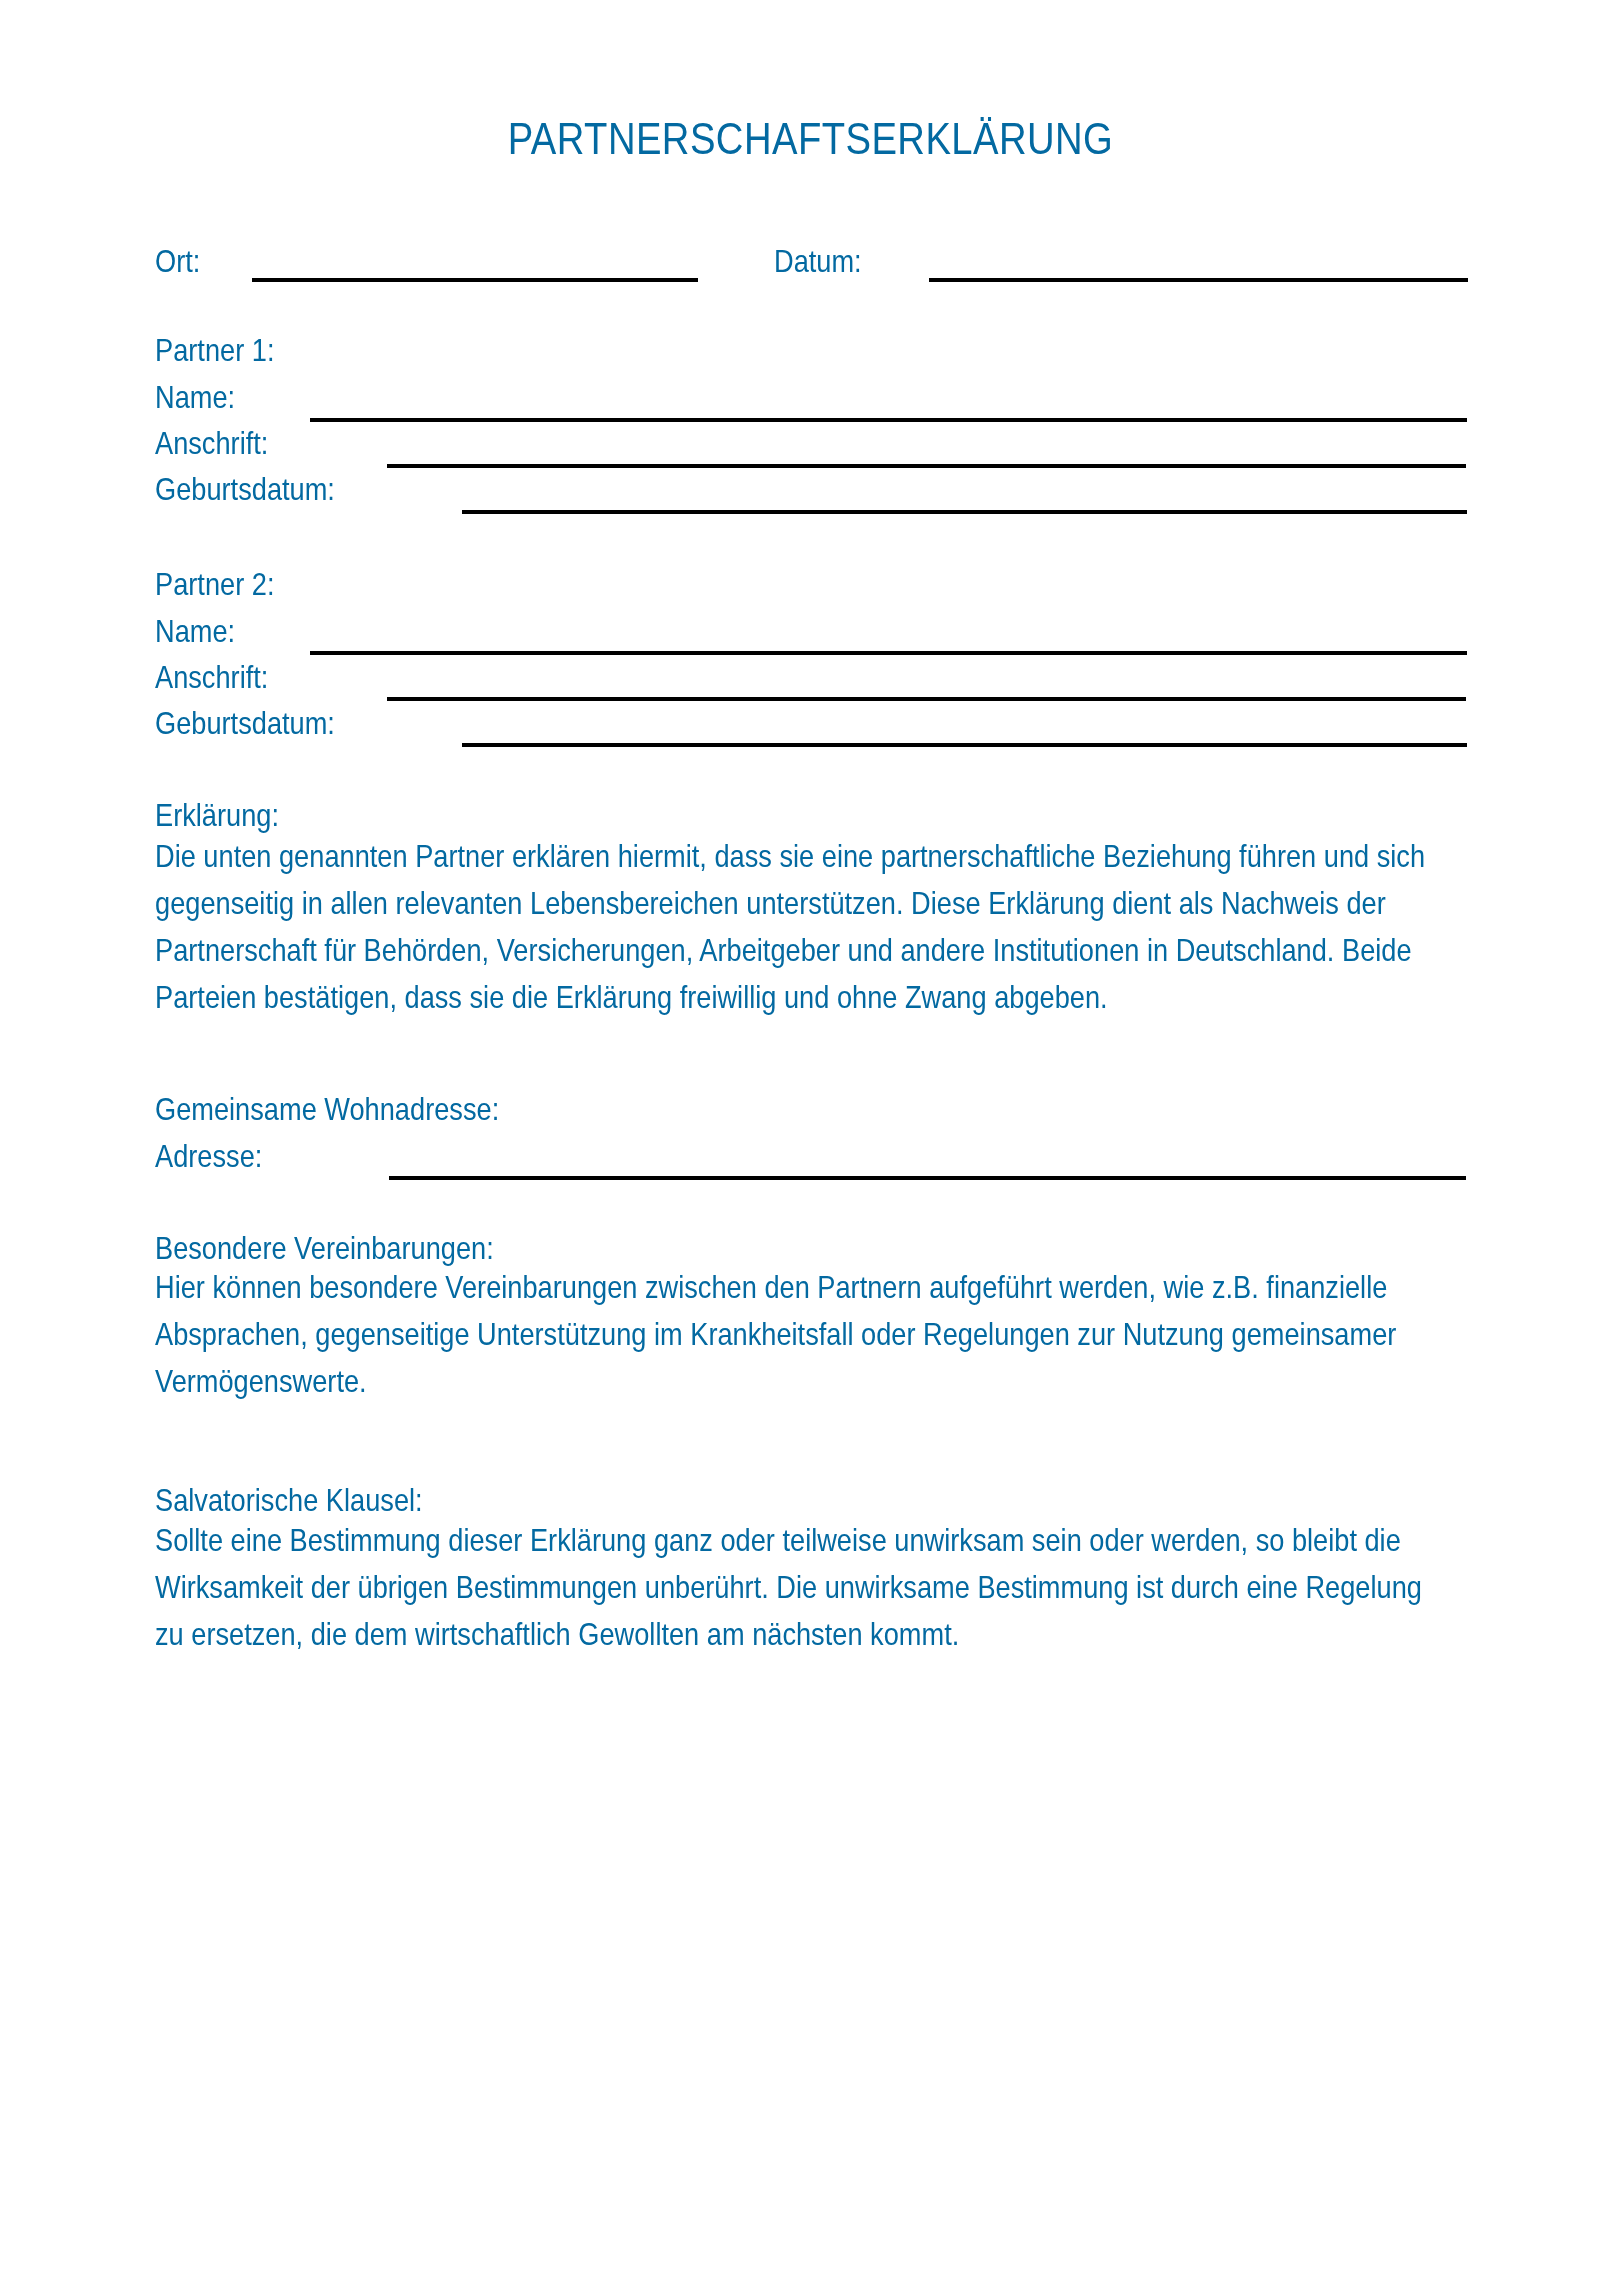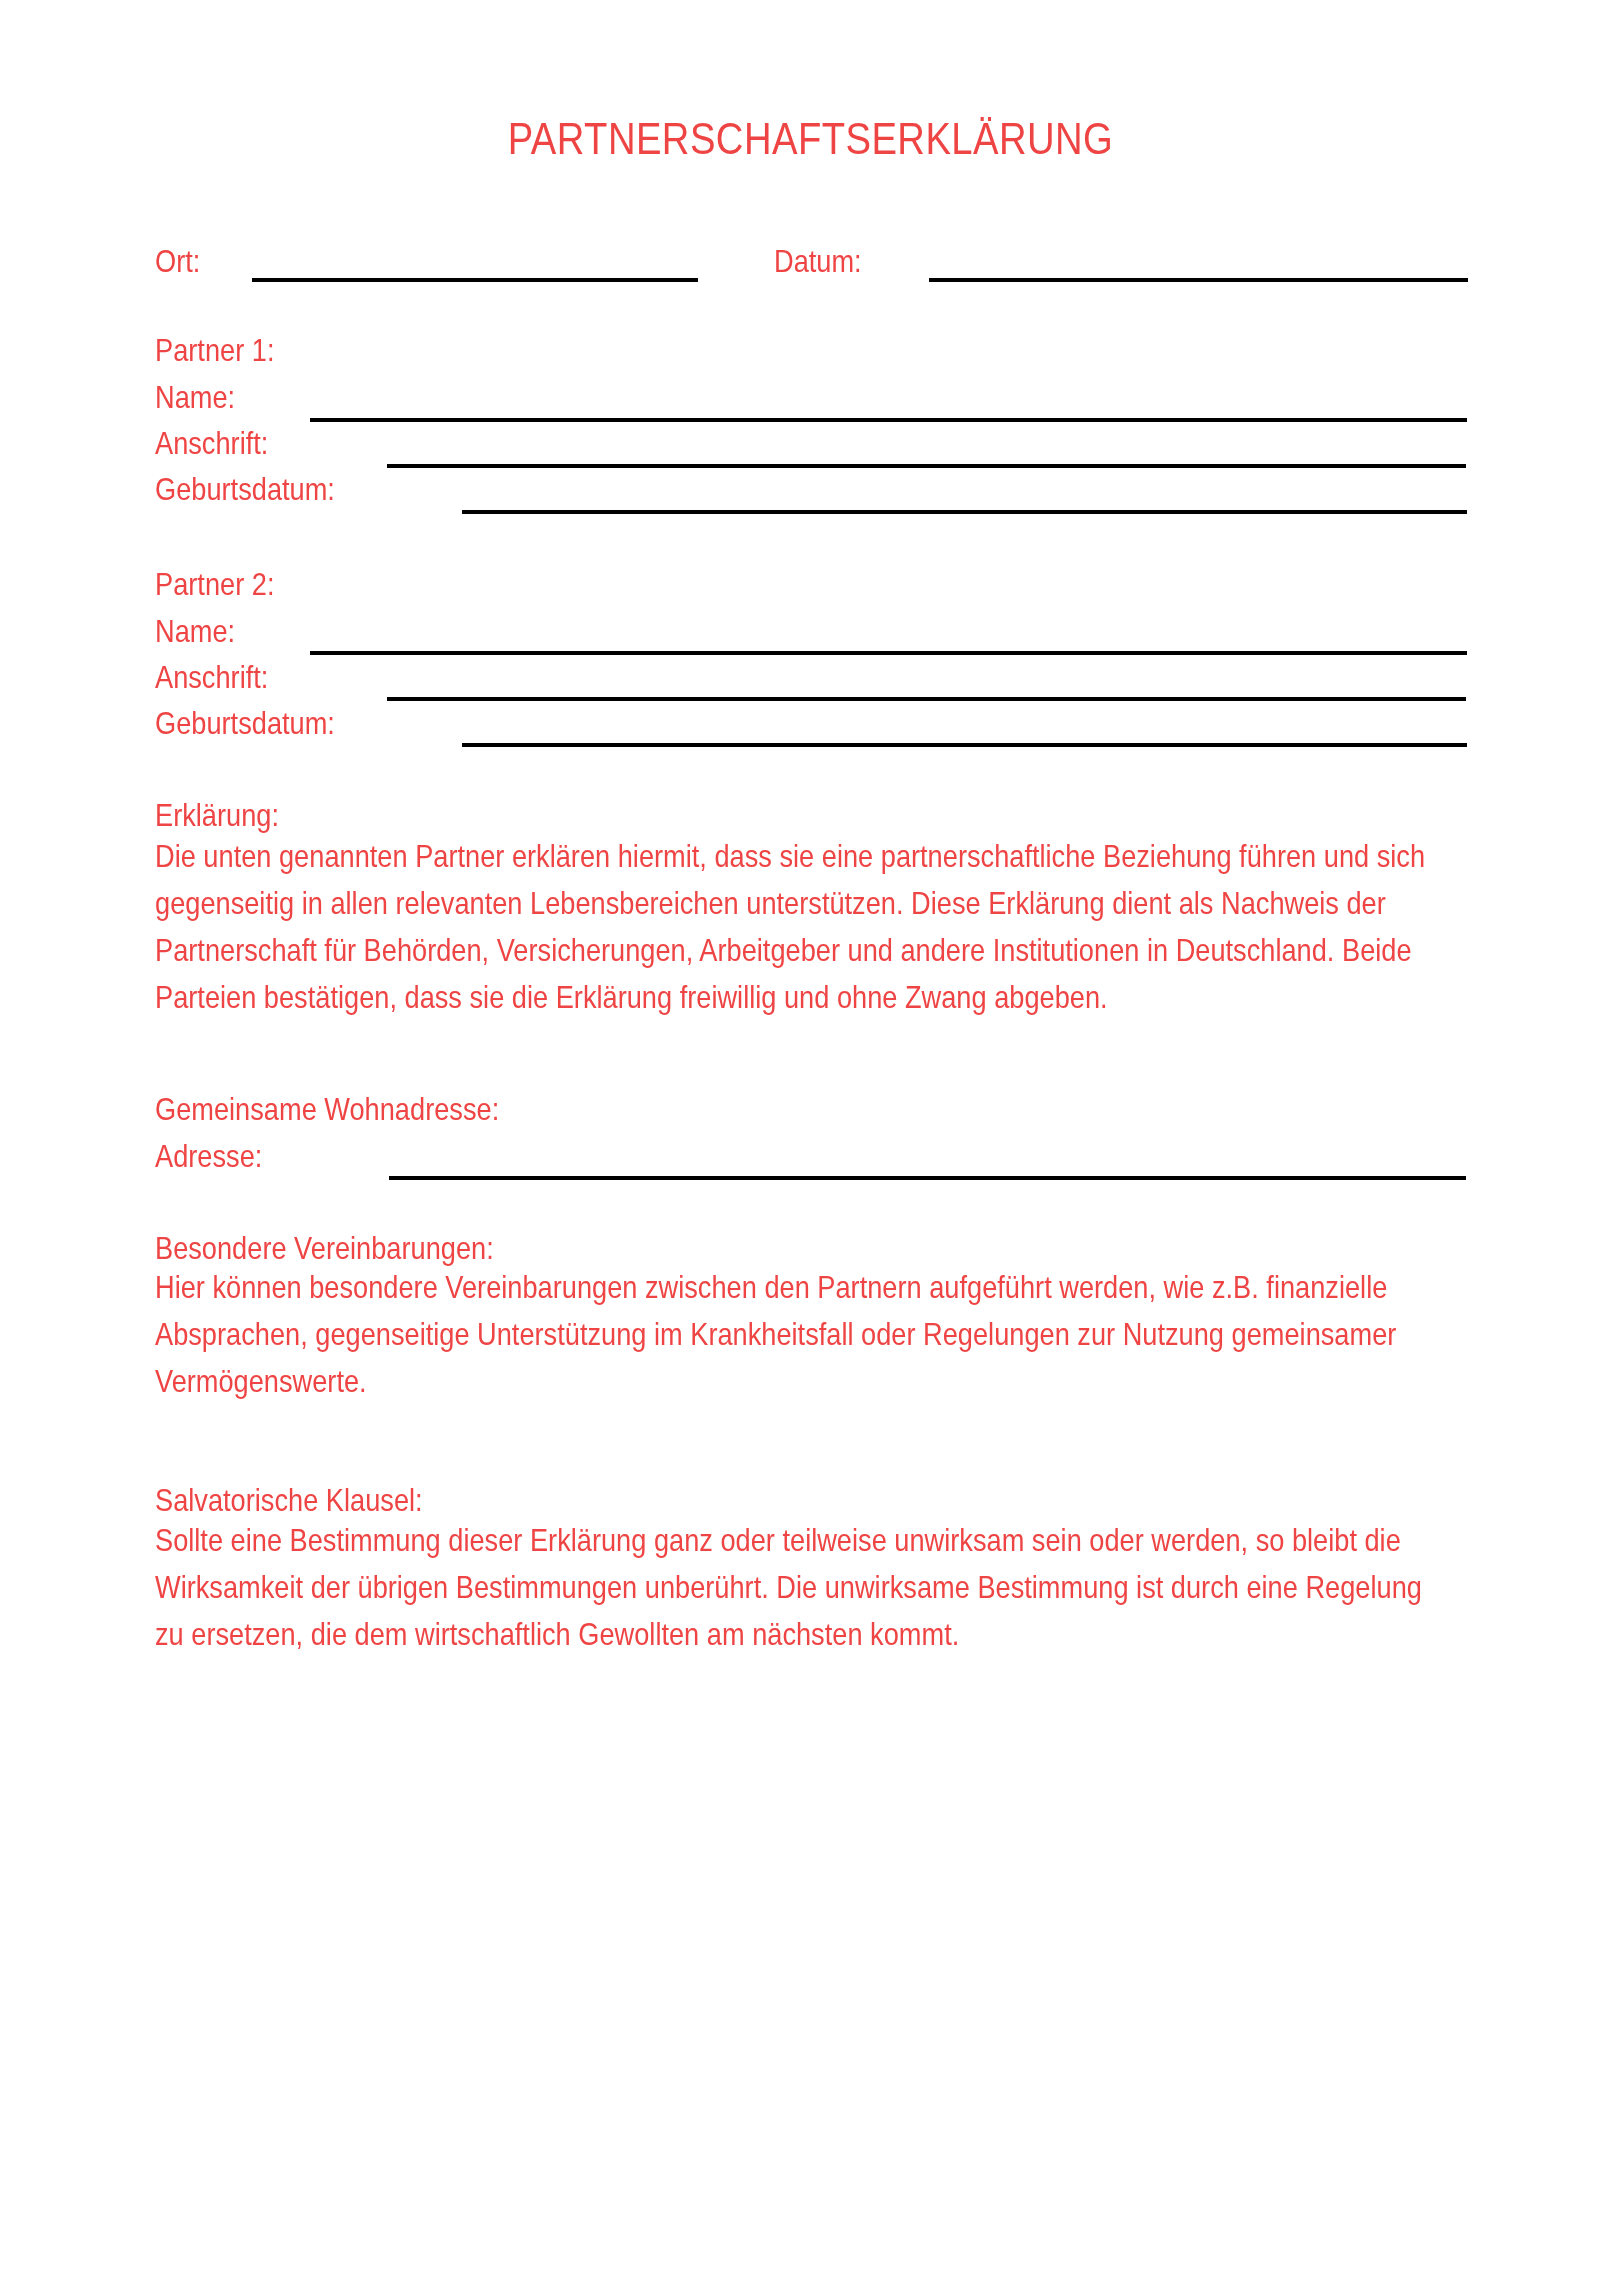--- a/index.html
+++ b/index.html
@@ -5,21 +5,21 @@
   html, body {
     margin: 0;
     padding: 0;
     background: #ffffff;
   }
   .page {
     position: relative;
     width: 1621px;
     height: 2073px;
     background: #ffffff;
-    color: #ef4444;
+    color: #0369a1;
     font-family: "Liberation Sans", "DejaVu Sans", sans-serif;
     overflow: hidden;
   }
   
   .doc-title {
     position: absolute;
     left: 0;
     width: 100%;
     text-align: center;
     font-size: 45px;

